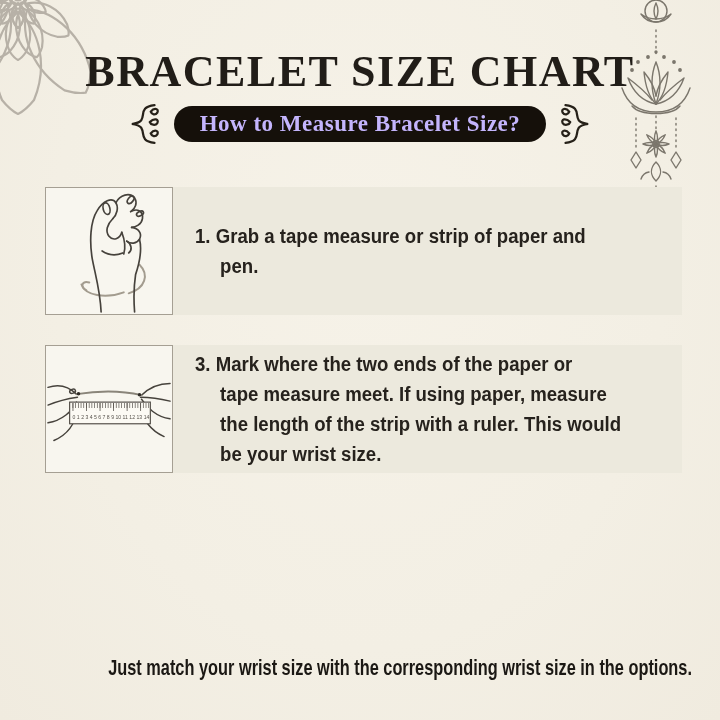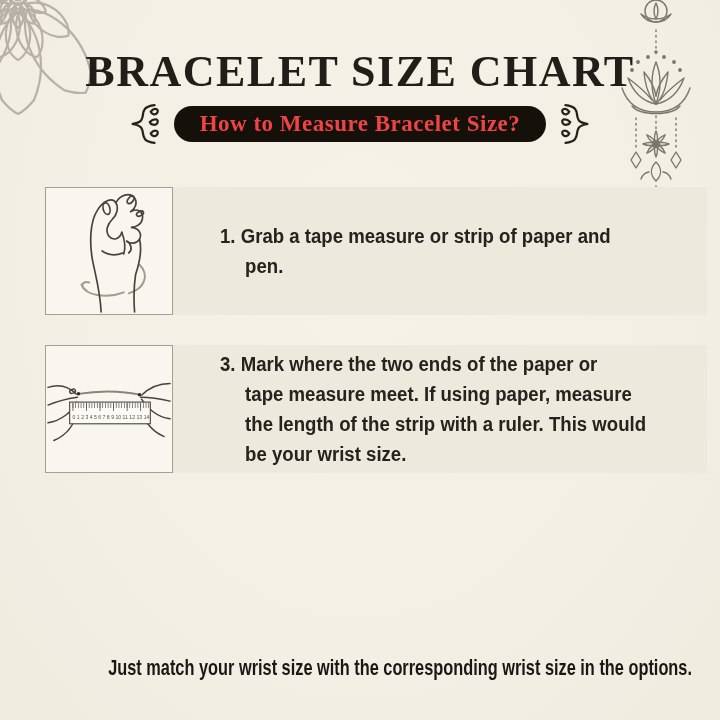--- a/index.html
+++ b/index.html
@@ -13,30 +13,30 @@
   .page-title{
     position:absolute;top:46px;left:0;width:100%;text-align:center;
     font-family:Liberation Serif, serif;font-weight:700;font-size:44px;
     letter-spacing:1.5px;color:#211d18;margin:0;
   }
   .badge-row{
     position:absolute;top:102px;left:0;width:100%;
     display:flex;justify-content:center;align-items:center;gap:11px;
   }
   .badge{
-    background:#15100a;color:#ef4444;border-radius:19px;
+    background:#15100a;color:#c4b5fd;border-radius:19px;
     height:36px;line-height:36px;padding:0 26px;
     font-family:"Liberation Serif", serif;font-weight:700;font-size:23px;
     letter-spacing:0.5px;white-space:nowrap;
   }
   .flourish{display:block;}
   .steps{position:absolute;top:187px;left:45px;}
   .step{
     position:relative;width:637px;height:128px;margin-bottom:30px;
-    background:#ece9dd;display:flex;align-items:center;padding-left:25px;
+    background:#ece9dd;display:flex;align-items:center;
   }
   .illus-box{
     position:absolute;left:0;top:0;width:126px;height:126px;
     border:1px solid #a59f93;background:#f8f6ef;
   }
   .step-text{
     margin-left:150px;width:545px;
     transform:scaleX(0.93);transform-origin:left center;
     font-weight:700;font-size:20px;line-height:30px;color:#26221d;
   }

